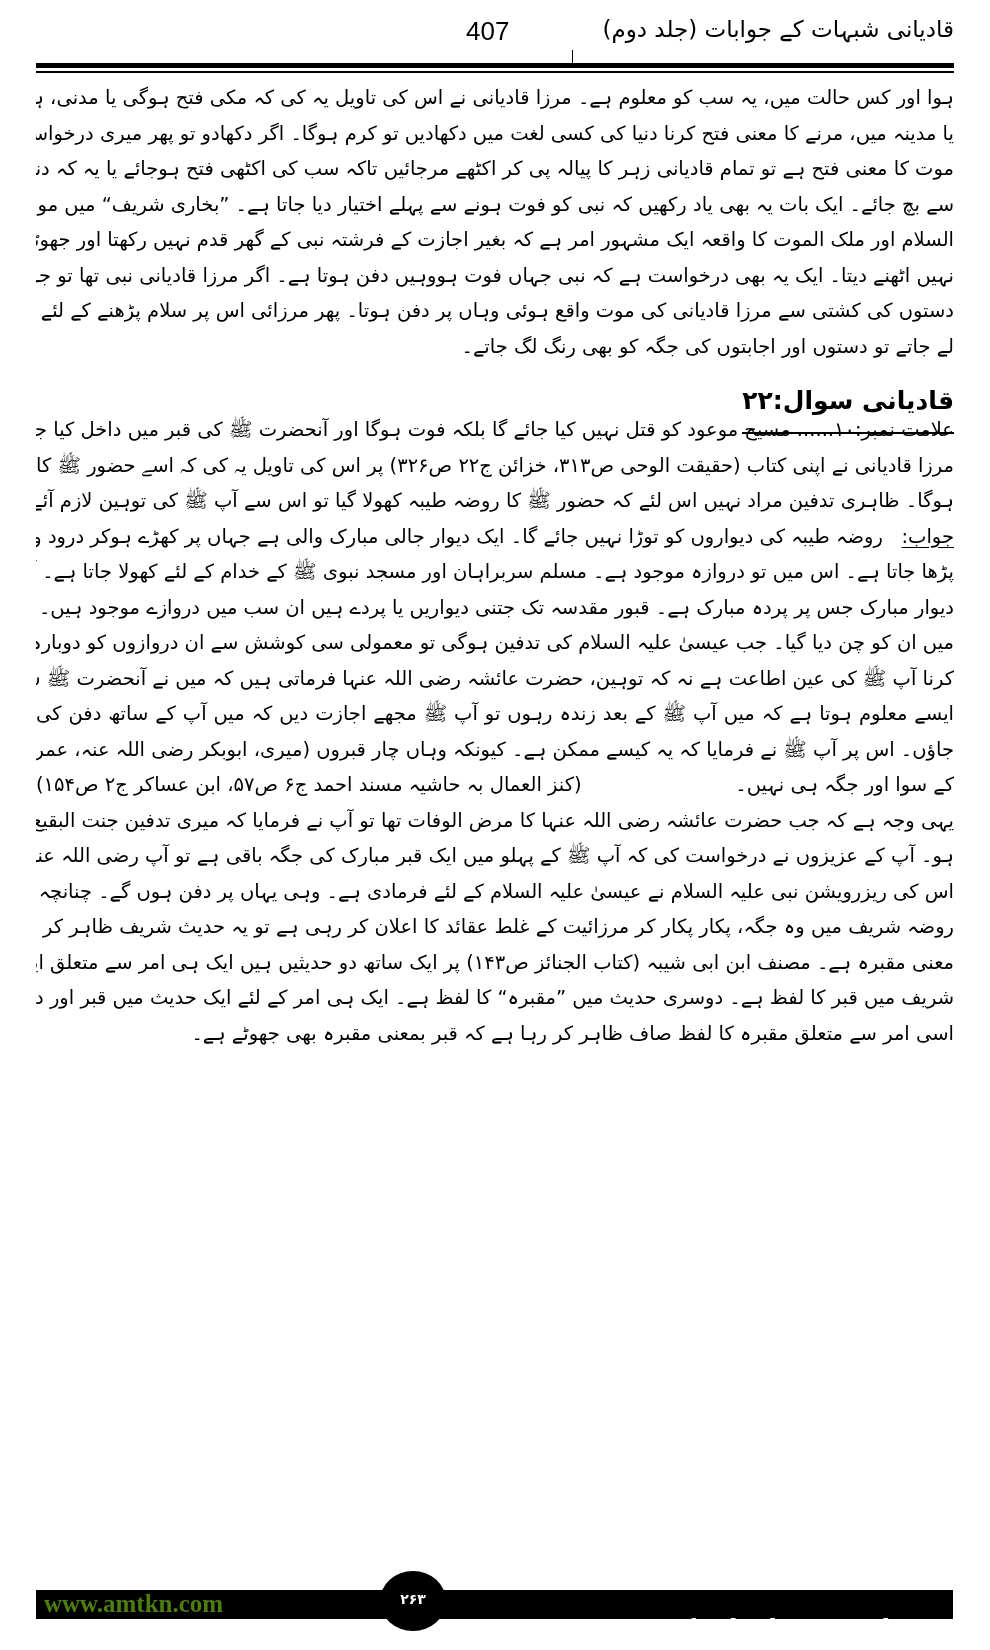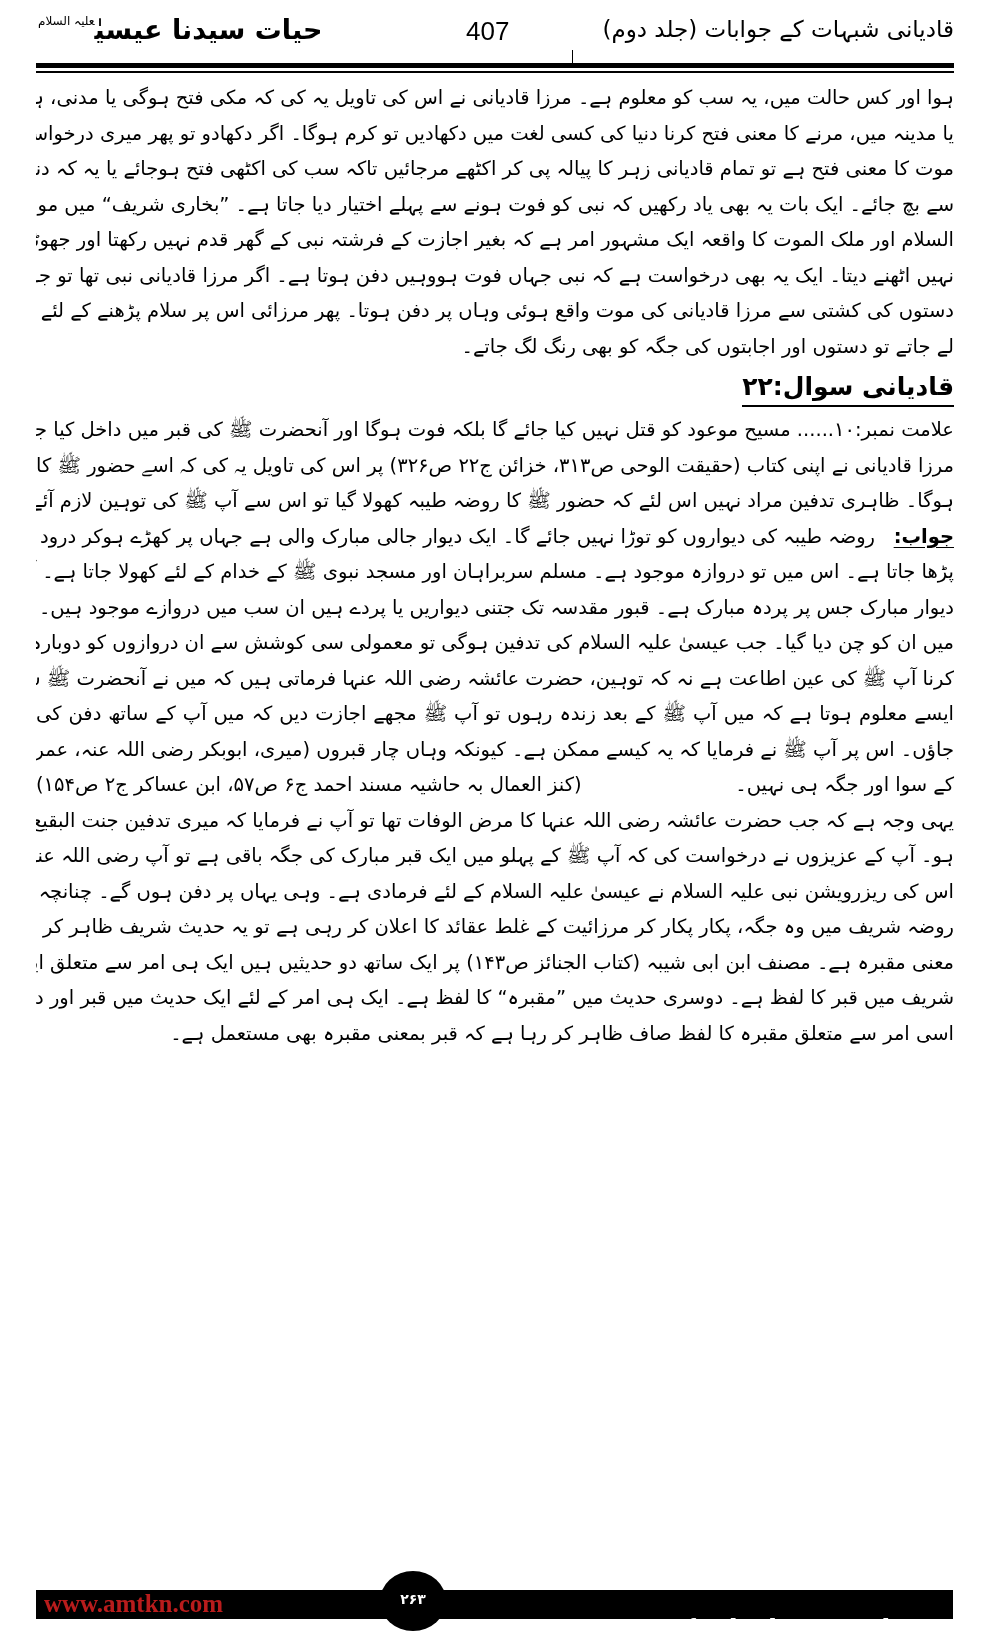--- a/index.html
+++ b/index.html
@@ -14,43 +14,40 @@
   .hdr-right-title { position: absolute; right: 0; top: 10px; font-family: "DejaVu Sans", sans-serif; font-size: 23px; white-space: nowrap; direction: rtl; text-align: right; }
   .hdr-divider { position: absolute; left: 536px; top: 44px; width: 1px; height: 16px; background: #000; }
   .rule-thick { position: absolute; left: 36px; right: 36px; top: 63px; height: 5px; background: #000; }
   .rule-thin { position: absolute; left: 36px; right: 36px; top: 71px; height: 2px; background: #000; }
 
   
   .body { position: absolute; left: 36px; right: 36px; top: 80px; direction: rtl; font-family: "DejaVu Sans", sans-serif; font-size: 19.5px; }
   .ln { height: 35.5px; line-height: 35.5px; white-space: nowrap; overflow: hidden; text-align: justify; text-align-last: justify; }
   .ln.last { text-align-last: right; }
   .heading-wrap { height: 48px; position: relative; }
-  .heading { position: absolute; right: 0; top: 6px; font-size: 25px; font-weight: bold; border-bottom: 2px solid #000; padding-bottom: 1px; line-height: 34px; }
+  .heading { position: absolute; right: 0; top: 20px; font-size: 25px; font-weight: bold; border-bottom: 2px solid #000; padding-bottom: 14px; line-height: 34px; }
   .u { text-decoration: underline; text-underline-offset: 4px; }
   .ref-row { display: flex; justify-content: space-between; height: 35.5px; line-height: 35.5px; white-space: nowrap; }
-  .bold { font-weight: bold; }
+  .bold { font-weight: normal; }
 
   
   .footer-bar { position: absolute; left: 36px; top: 1590px; width: 917px; height: 29px; background: #000; }
-  .footer-left { position: absolute; left: 44px; top: 1589px; color: #b91c1c; font-family: "Liberation Serif", serif; font-weight: bold; font-size: 25px; line-height: 30px; }
+  .footer-left { position: absolute; left: 44px; top: 1589px; color: #4d7c0f; font-family: "Liberation Serif", serif; font-weight: bold; font-size: 25px; line-height: 30px; }
   .footer-right { position: absolute; right: 42px; top: 1589px; color: #fff; font-family: "Liberation Serif", serif; font-weight: bold; font-size: 25px; line-height: 30px; margin-top: 24px; }
   .footer-oval { position: absolute; left: 380px; top: 1571px; width: 66px; height: 60px; border-radius: 50%; background: #000; }
   .footer-pagenum { position: absolute; left: 380px; top: 1584px; width: 66px; text-align: center; color: #fff; font-family: "DejaVu Sans", sans-serif; font-weight: bold; font-size: 14px; line-height: 30px; }
 </style>
 </head>
 <body>
 
 <div class="page">
 
   <div class="hdr">
     <div class="hdr-right-title">قادیانی شبہات کے جوابات (جلد دوم)</div>
     <div class="hdr-pagenum">407</div>
-    <div class="hdr-left-title">
-      <span>حیات سیدنا عیسیٰ</span><span class="hdr-honorific">علیہ السلام</span>
-    </div>
     <div class="hdr-divider"></div>
   </div>
   <div class="rule-thick"></div>
   <div class="rule-thin"></div>
 
   <div class="body">
     <div>
       <div class="ln">ہوا اور کس حالت میں، یہ سب کو معلوم ہے۔ مرزا قادیانی نے اس کی تاویل یہ کی کہ مکی فتح ہوگی یا مدنی، ہم مکہ میں مریں گے</div>
       <div class="ln">یا مدینہ میں، مرنے کا معنی فتح کرنا دنیا کی کسی لغت میں دکھادیں تو کرم ہوگا۔ اگر دکھادو تو پھر میری درخواست ہوگی کہ اگر</div>
       <div class="ln">موت کا معنی فتح ہے تو تمام قادیانی زہر کا پیالہ پی کر اکٹھے مرجائیں تاکہ سب کی اکٹھی فتح ہوجائے یا یہ کہ دنیا آپ کے شر</div>
@@ -85,21 +82,21 @@
       </div>
     </div>
 
     <div>
       <div class="ln">یہی وجہ ہے کہ جب حضرت عائشہ رضی اللہ عنہا کا مرض الوفات تھا تو آپ نے فرمایا کہ میری تدفین جنت البقیع میں</div>
       <div class="ln">ہو۔ آپ کے عزیزوں نے درخواست کی کہ آپ ﷺ کے پہلو میں ایک قبر مبارک کی جگہ باقی ہے تو آپ رضی اللہ عنہا نے فرمایا کہ</div>
       <div class="ln">اس کی ریزرویشن نبی علیہ السلام نے عیسیٰ علیہ السلام کے لئے فرمادی ہے۔ وہی یہاں پر دفن ہوں گے۔ چنانچہ آج تک</div>
       <div class="ln">روضہ شریف میں وہ جگہ، پکار پکار کر مرزائیت کے غلط عقائد کا اعلان کر رہی ہے تو یہ حدیث شریف ظاہر کر رہی ہے کہ قبر کا</div>
       <div class="ln">معنی مقبرہ ہے۔ مصنف ابن ابی شیبہ (کتاب الجنائز ص۱۴۳) پر ایک ساتھ دو حدیثیں ہیں ایک ہی امر سے متعلق ایک حدیث</div>
       <div class="ln">شریف میں قبر کا لفظ ہے۔ دوسری حدیث میں ”مقبرہ“ کا لفظ ہے۔ ایک ہی امر کے لئے ایک حدیث میں قبر اور دوسری میں</div>
-      <div class="ln last">اسی امر سے متعلق مقبرہ کا لفظ صاف ظاہر کر رہا ہے کہ قبر بمعنی مقبرہ بھی مستعمل ہے۔</div>
+      <div class="ln last">اسی امر سے متعلق مقبرہ کا لفظ صاف ظاہر کر رہا ہے کہ قبر بمعنی مقبرہ بھی جھوٹے ہے۔</div>
     </div>
 
   </div>
 
   <div class="footer-bar"></div>
   <div class="footer-left">www.amtkn.com</div>
   <div class="footer-right">www.facebook.com/amtkn313</div>
   <div class="footer-oval"></div>
   <div class="footer-pagenum">۲۶۳</div>
 

